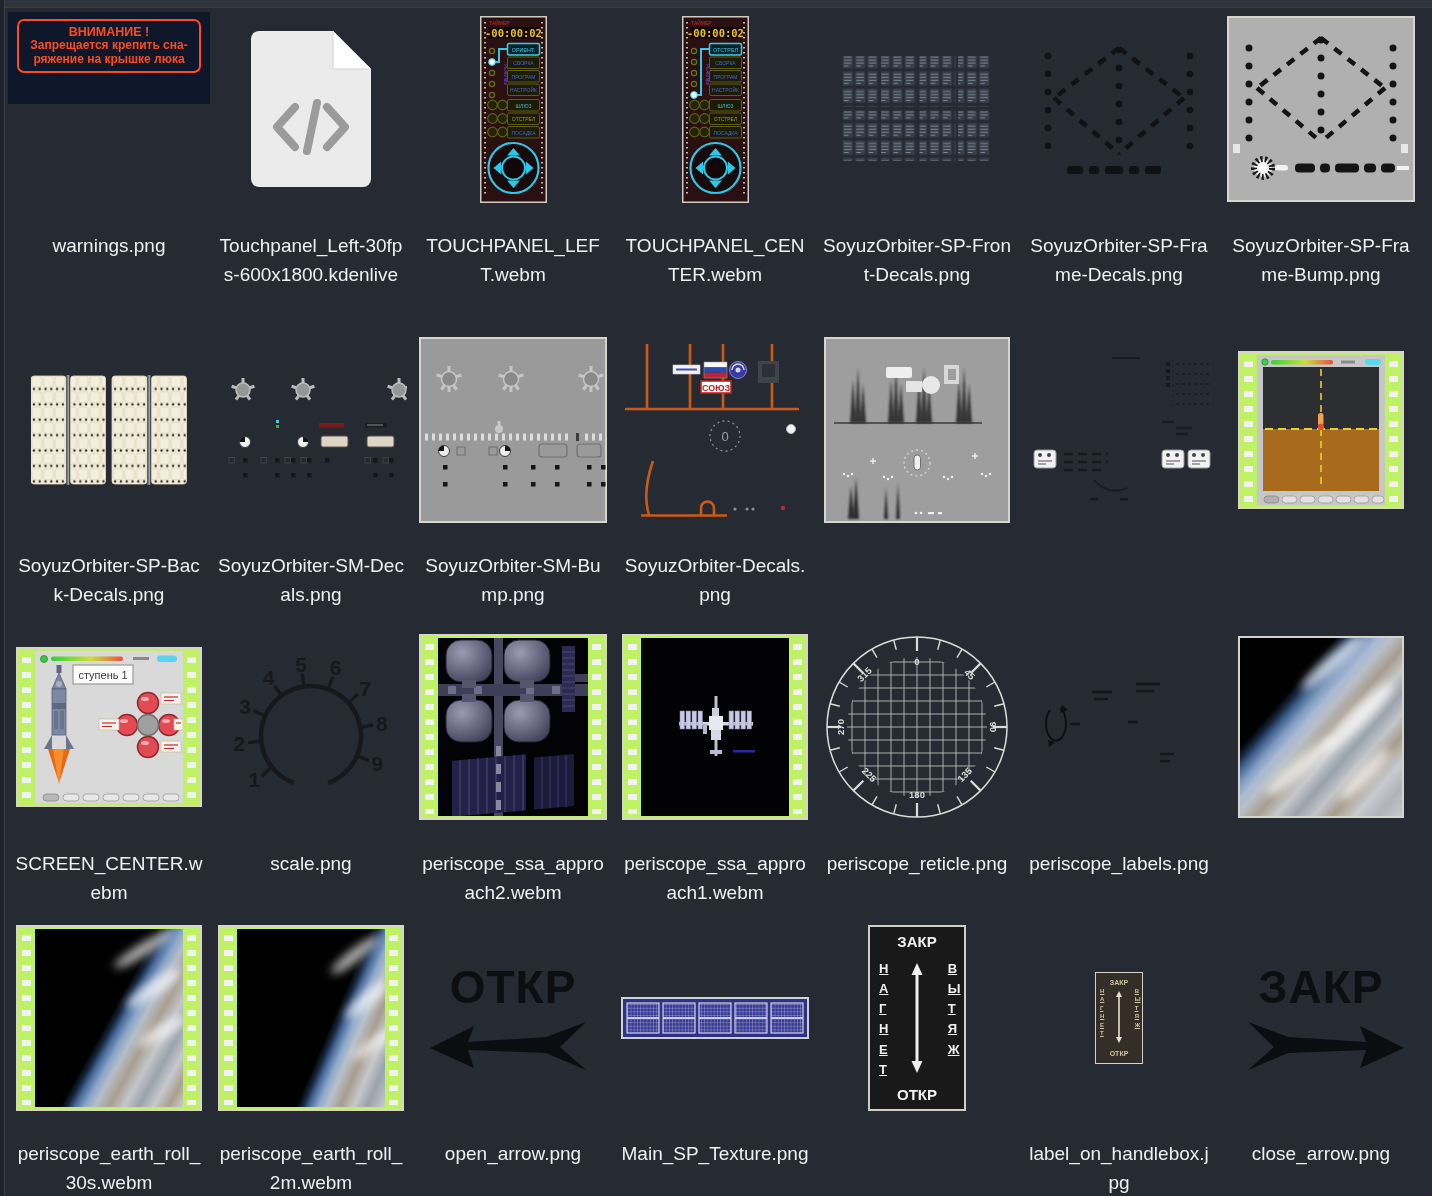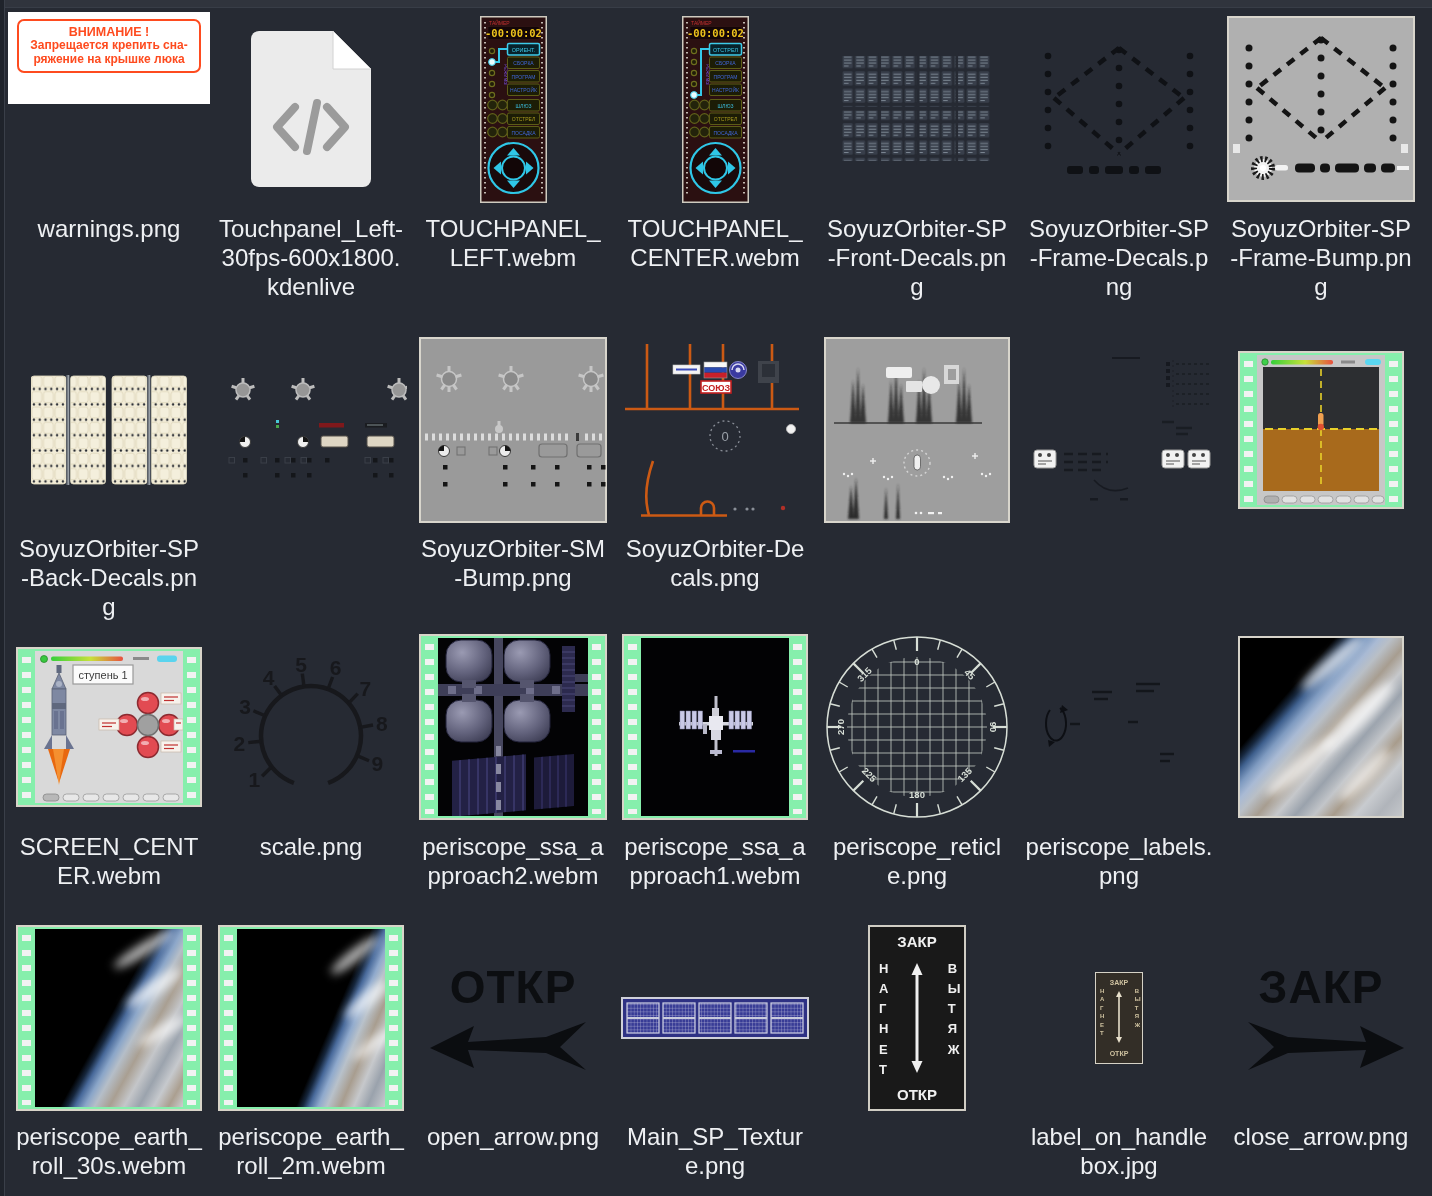--- a/index.html
+++ b/index.html
@@ -13,46 +13,46 @@
   .edge-left-dark{position:absolute;left:0;top:0;width:4px;height:1196px;background:#1f232b;}
   .edge-left-line{position:absolute;left:4px;top:0;width:1px;height:1196px;background:#3a3f49;}
   .edge-top{position:absolute;left:5px;top:0;right:0;height:7px;background:#30343d;border-bottom:1px solid #383d47;}
   .grid{position:absolute;left:8px;top:10px;}
   .row{display:grid;grid-template-columns:repeat(7,202px);}
   .r1{height:322px}.r2{height:296px}.r3{height:292px}.r4{height:276px}
   .cell{display:flex;flex-direction:column;align-items:center;}
   .thumb{display:flex;align-items:center;justify-content:center;width:202px;}
   .r1 .thumb{height:198px}.r2 .thumb{height:196px}.r3 .thumb{height:198px}.r4 .thumb{height:196px}
   .label{
-    margin-top:6px;max-width:188px;text-align:center;
-    font-size:24px;line-height:29px;color:#eef0f3;
+    margin-top:23px;max-width:188px;text-align:center;
+    font-size:19px;line-height:29px;color:#eef0f3;
     word-break:break-all;
   }
   
-  .film{position:relative;background:#86efac;border:2px solid #d8d4c9;box-sizing:border-box;overflow:hidden;}
+  .film{position:relative;background:#bef264;border:2px solid #d8d4c9;box-sizing:border-box;overflow:hidden;}
   .holes-l,.holes-r{position:absolute;top:4px;bottom:4px;width:9px;
     background:repeating-linear-gradient(to bottom,transparent 0 4px,#f2f2f2 4px 10px,transparent 10px 15px);}
   .holes-l{left:4px}.holes-r{right:4px}
   .film-content{position:absolute;left:17px;right:17px;top:2px;bottom:2px;overflow:hidden;}
   
   .frame{box-sizing:border-box;border:2px solid #d6d3ca;position:relative;overflow:hidden;}
   .cloud{position:absolute;background:rgba(255,255,255,.7);border-radius:50%;filter:blur(5px);}
   
-  .warn{width:220px;height:92px;background:#ffffff;position:relative;align-self:flex-start;}
+  .warn{width:220px;height:92px;background:#0f172a;position:relative;align-self:flex-start;}
   .warn-box{position:absolute;left:9px;right:9px;top:7px;height:50px;border:2.5px solid #fe4b1f;border-radius:7px;
     color:#fe4b1f;font-weight:bold;text-align:center;}
   .warn-title{font-size:12.5px;margin-top:4px;}
   .warn-line{font-size:12px;line-height:13.5px;}
   
   .hbox{box-sizing:border-box;background:#191919;border:2px solid #d0cdc4;position:relative;color:#f0f0f0;font-weight:bold;}
   .hbox-png{width:98px;height:186px;font-size:15px;}
   .hbox-jpg{width:48px;height:92px;background:#332e27;border:1px solid #d6d2c6;color:#cfc2a0;font-size:7px;}
   .hbox .top{position:absolute;top:6px;left:0;right:0;text-align:center;}
   .hbox .bottom{position:absolute;bottom:6px;left:0;right:0;text-align:center;}
-  .vstack{position:absolute;width:1ch;word-break:break-all;line-height:1.55;text-align:center;}
+  .vstack{position:absolute;width:1ch;word-break:break-all;line-height:1.55;text-align:center;text-decoration:underline;}
   .hbox-png .vstack{top:32px;font-size:13px;}
   .hbox-jpg .vstack{top:14px;font-size:6px;line-height:1.4;}
   .hbox .vl{left:9px}.hbox .vr{right:9px}
   .hbox-jpg .vl{left:4px}.hbox-jpg .vr{right:4px}
   .harrow{position:absolute;left:50%;transform:translateX(-50%);}
   
   .bigword{font-size:46px;font-weight:800;color:#0c0e11;letter-spacing:1px;line-height:46px;text-align:center;}
   .arrowwrap{display:flex;flex-direction:column;align-items:center;gap:10px;}
 </style>
 </head>
@@ -418,20 +418,21 @@
           <g fill="none" stroke="#3a3f48" stroke-width="1">
             <rect x="14" y="83.5" width="5.5" height="5.5"></rect>
               <rect x="46" y="83.5" width="5.5" height="5.5"></rect>
             <rect x="70" y="83.5" width="5.5" height="5.5"></rect>
               <rect x="86" y="83.5" width="5.5" height="5.5"></rect>
             <rect x="150" y="83.5" width="5.5" height="5.5"></rect>
               <rect x="168" y="83.5" width="5.5" height="5.5"></rect>
           </g>
         </svg>
       </div>
+      <div class="label">SoyuzOrbiter-SM-Decals.png</div>
     </div>
 
     <div class="cell">
       <div class="thumb">
         <svg width="188" height="186" viewBox="0 0 188 186">
           <rect x="1" y="1" width="186" height="184" fill="#9a9a9a" stroke="#d8d5cc" stroke-width="2"></rect>
           <g>
             <g transform="translate(30,42)">
               <circle r="7.5" fill="#8a8a8a" stroke="#c6c6c6" stroke-width="1.5"></circle>
               <g stroke="#c6c6c6" stroke-width="3">

